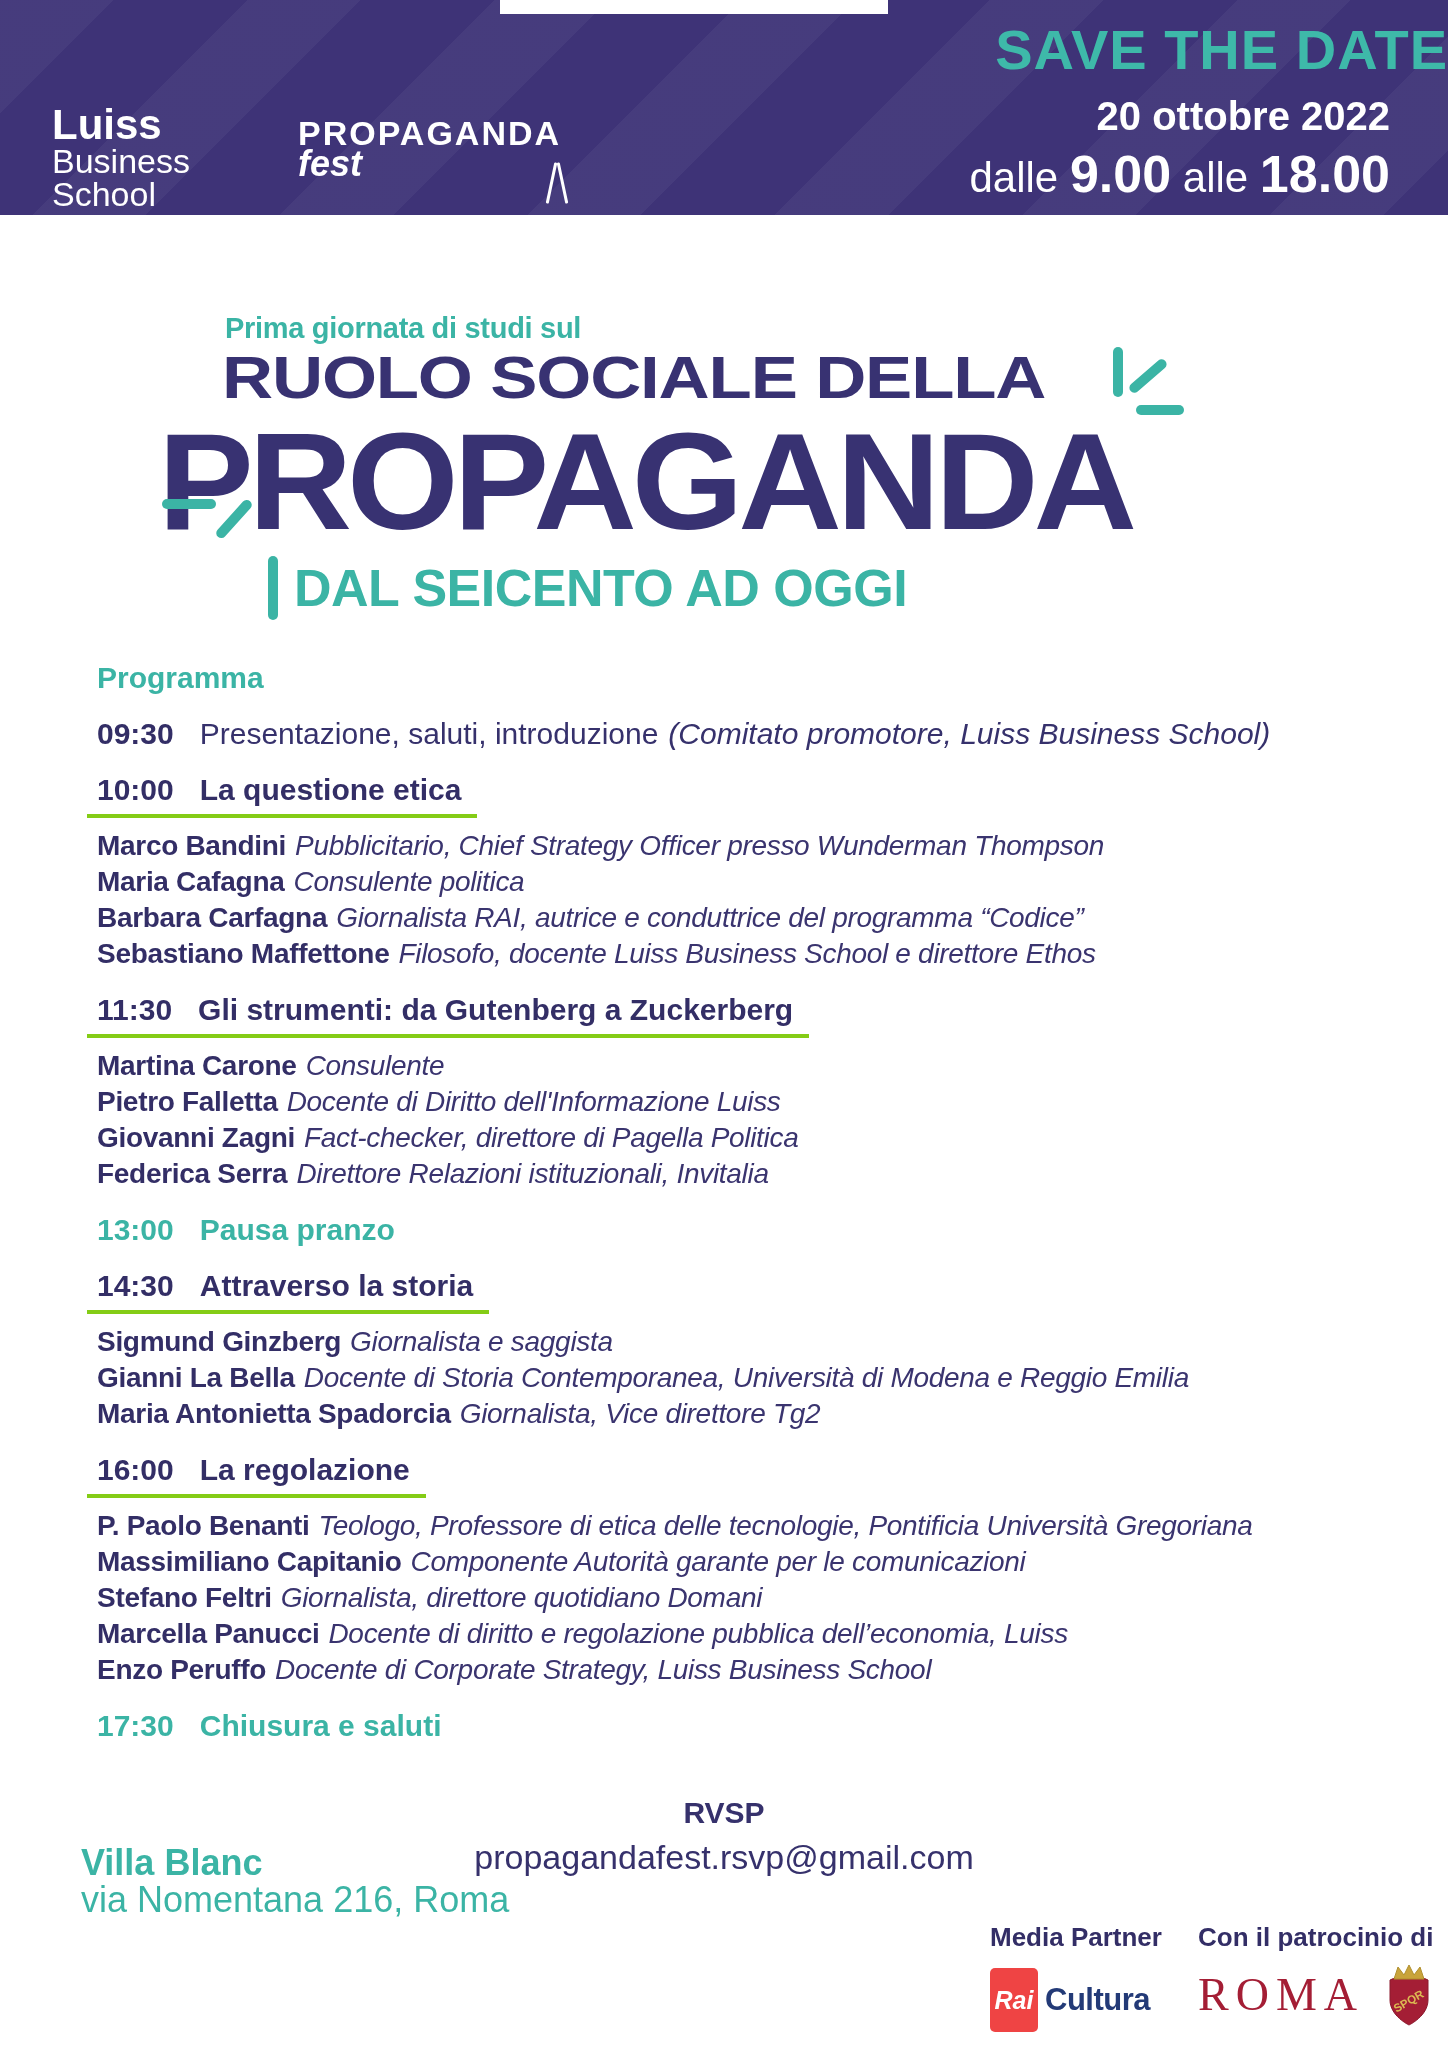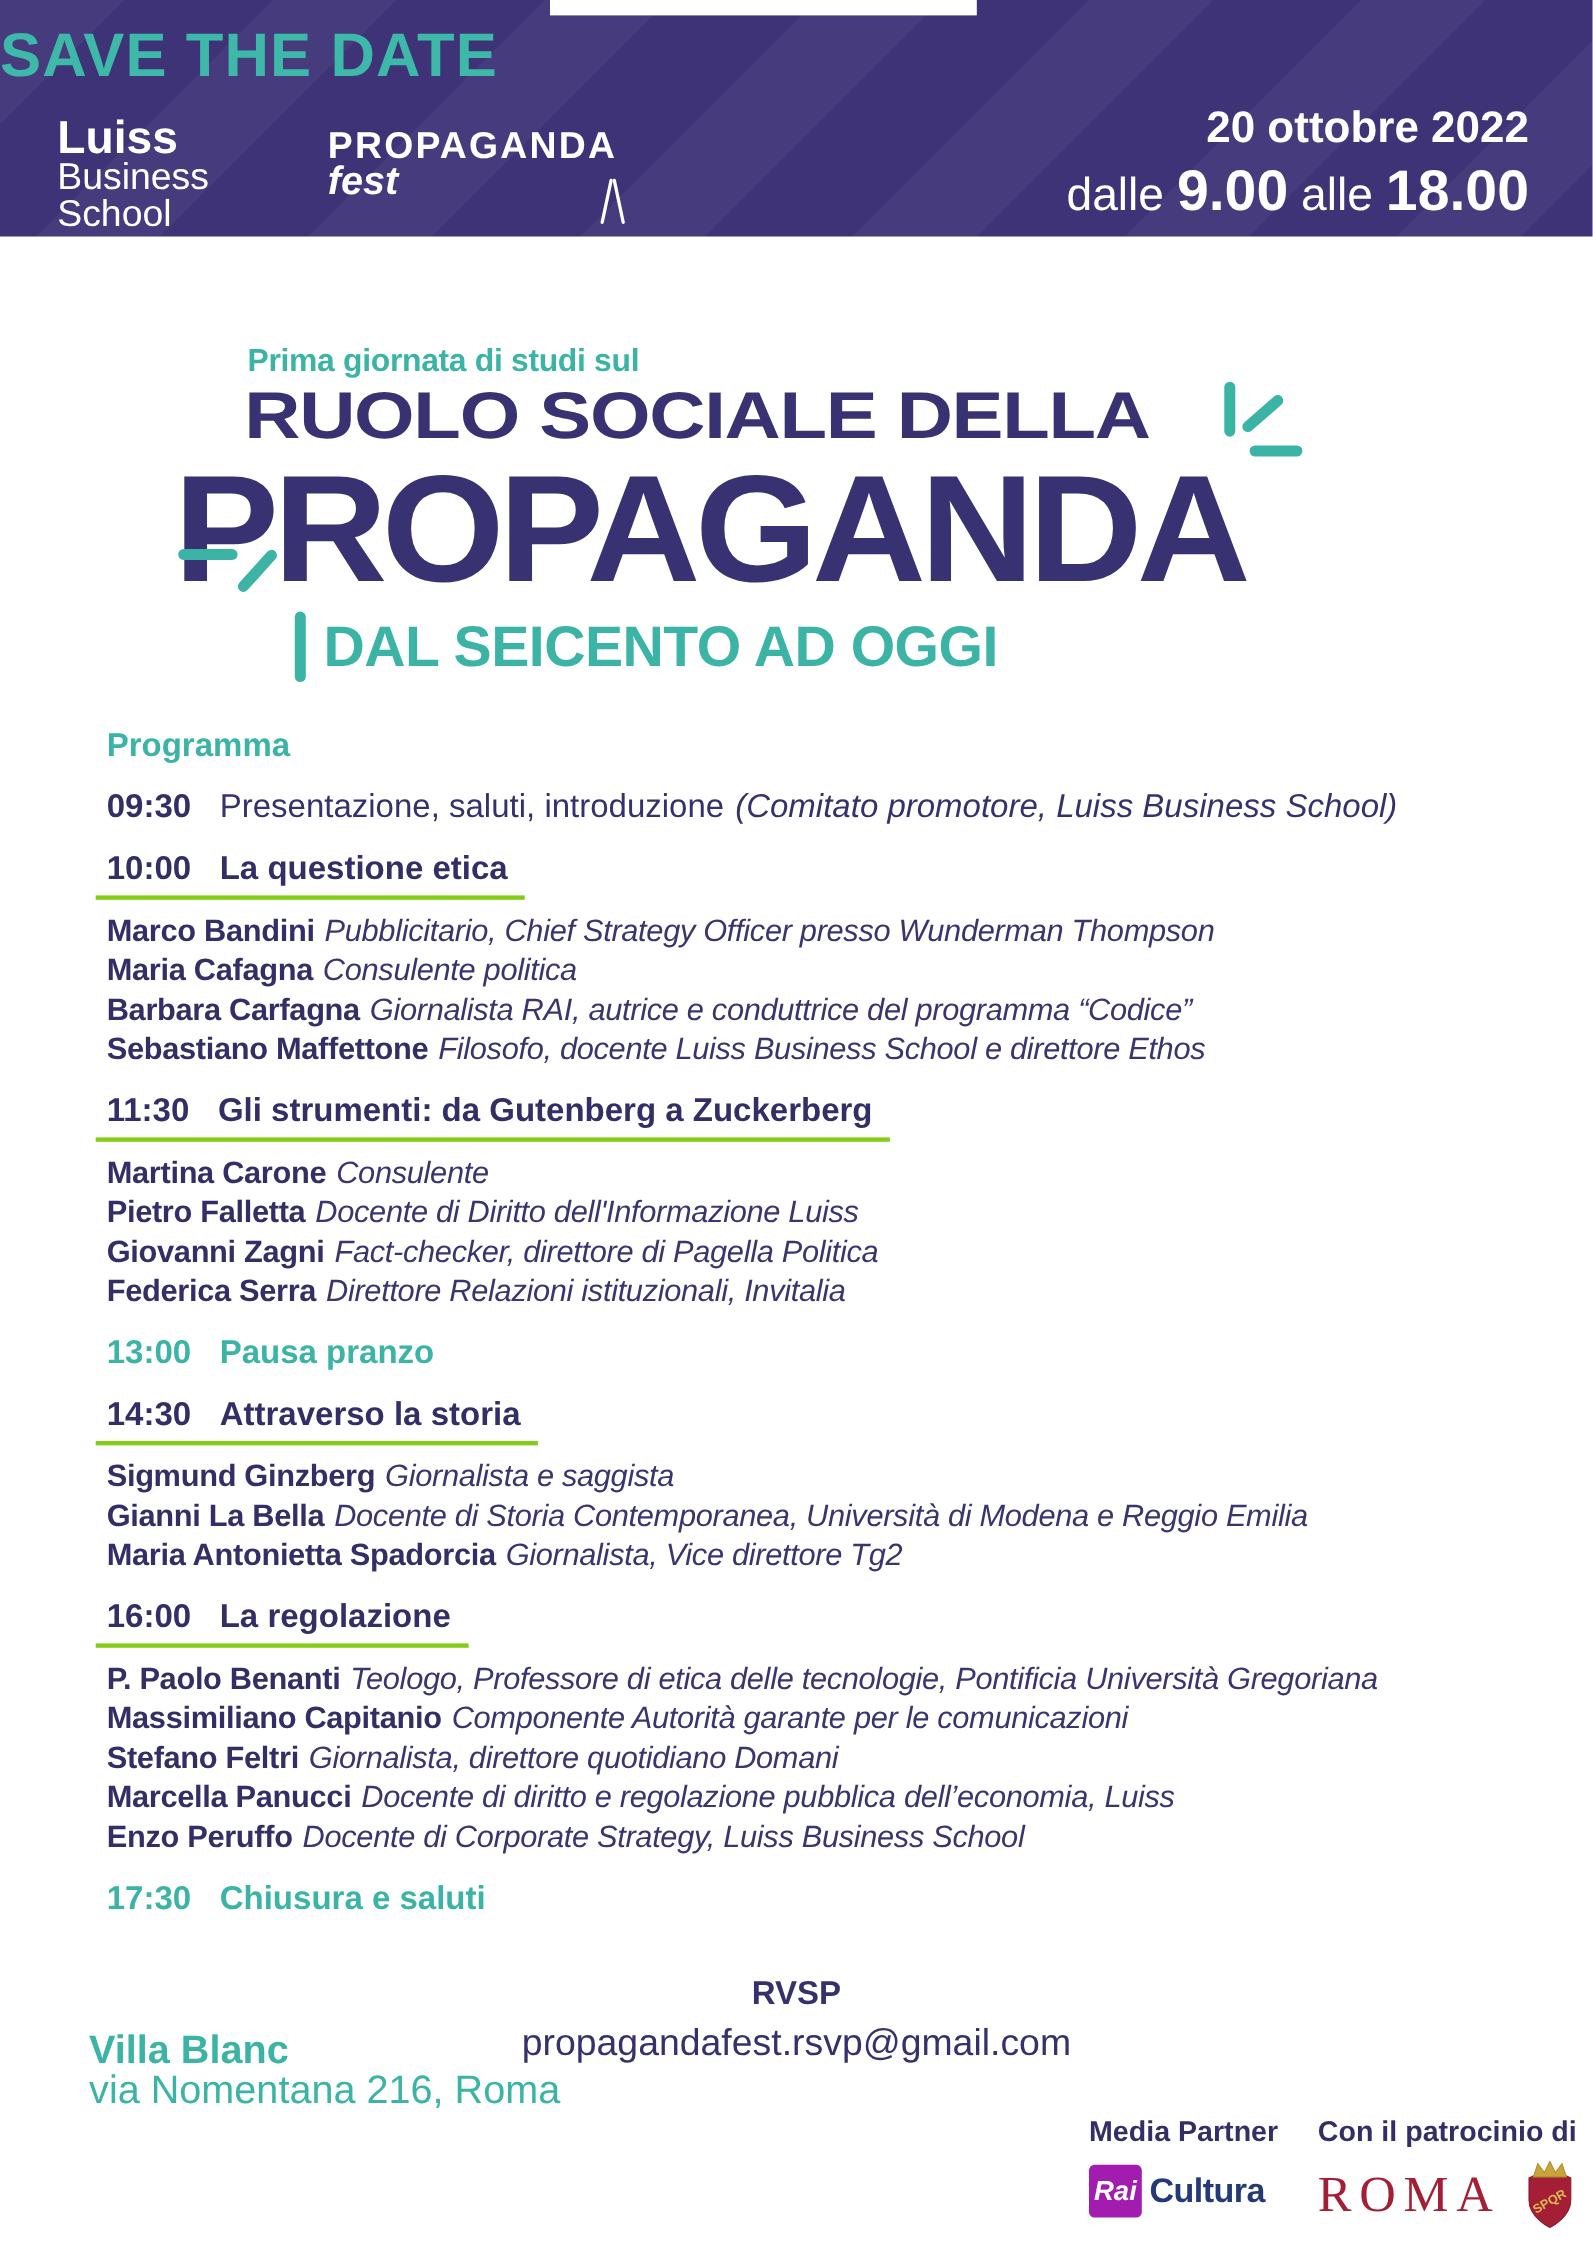--- a/index.html
+++ b/index.html
@@ -9,21 +9,21 @@
   }
   
   .header{
     position:absolute;left:0;top:0;width:1448px;height:215px;
     background:
       repeating-linear-gradient(135deg, rgba(255,255,255,.045) 0 80px, rgba(255,255,255,0) 80px 175px),
       #3E3377;
   }
   .notch{position:absolute;left:500px;top:0;width:388px;height:14px;background:#ffffff;}
   .save-the-date{
-    position:absolute;left:0;top:22px;width:1448px;text-align:left;
+    position:absolute;left:0;top:22px;width:1448px;text-align:right;
     font-size:56px;font-weight:800;letter-spacing:1px;color:#3EB9A9;line-height:1;
   }
   .luiss{position:absolute;left:52px;top:104px;color:#fff;line-height:.98;}
   .luiss .l1{font-size:42px;font-weight:700;}
   .luiss .l2,.luiss .l3{font-size:34px;font-weight:300;}
   .pflogo{position:absolute;left:298px;top:116px;color:#fff;}
   .pflogo .word{font-size:34px;font-weight:700;letter-spacing:2px;line-height:1;}
   .pflogo .fest{font-size:36px;font-style:italic;font-weight:600;line-height:1;margin-top:-4px;}
   .pflogo .legs{position:absolute;left:244px;top:46px;width:30px;height:44px;}
   .pflogo .legs i{position:absolute;top:0;width:3px;height:42px;background:#fff;border-radius:2px;}
@@ -64,21 +64,21 @@
   .rsvp{position:absolute;left:0;top:1798px;width:1448px;text-align:center;color:#36316C;}
   .rsvp-label{font-size:30px;font-weight:700;line-height:1;}
   .rsvp-email{font-size:34px;margin-top:12px;line-height:1;}
   
   .venue{position:absolute;left:58px;top:1844px;color:#3BB4A5;line-height:1.04;margin-left:23px;}
   .venue .vn{font-size:36px;font-weight:700;}
   .venue .va{font-size:36px;font-weight:500;}
   .mp{position:absolute;left:990px;top:1912px;}
   .mp-label,.pt-label{font-size:26px;font-weight:700;color:#332E66;line-height:1;margin-top:12px;}
   .rai-row{margin-top:18px;display:flex;align-items:center;}
-  .rai-box{width:48px;height:48px;background:#a21caf;border-radius:5px;display:flex;align-items:center;justify-content:center;
+  .rai-box{width:48px;height:64px;background:#ef4444;border-radius:5px;display:flex;align-items:center;justify-content:center;
     color:#fff;font-size:25px;font-weight:700;font-style:italic;}
   .rai-cultura{margin-left:7px;font-size:31px;font-weight:700;color:#233A77;letter-spacing:-.5px;}
   .pt{position:absolute;left:1198px;top:1912px;}
   .roma-row{margin-top:22px;display:flex;align-items:flex-start;}
   .roma-word{font-family:"Liberation Serif",serif;font-size:46px;color:#A41E35;letter-spacing:7px;line-height:1;}
   .crest{margin-left:18px;margin-top:-8px;}
 </style>
 </head>
 <body>
 

